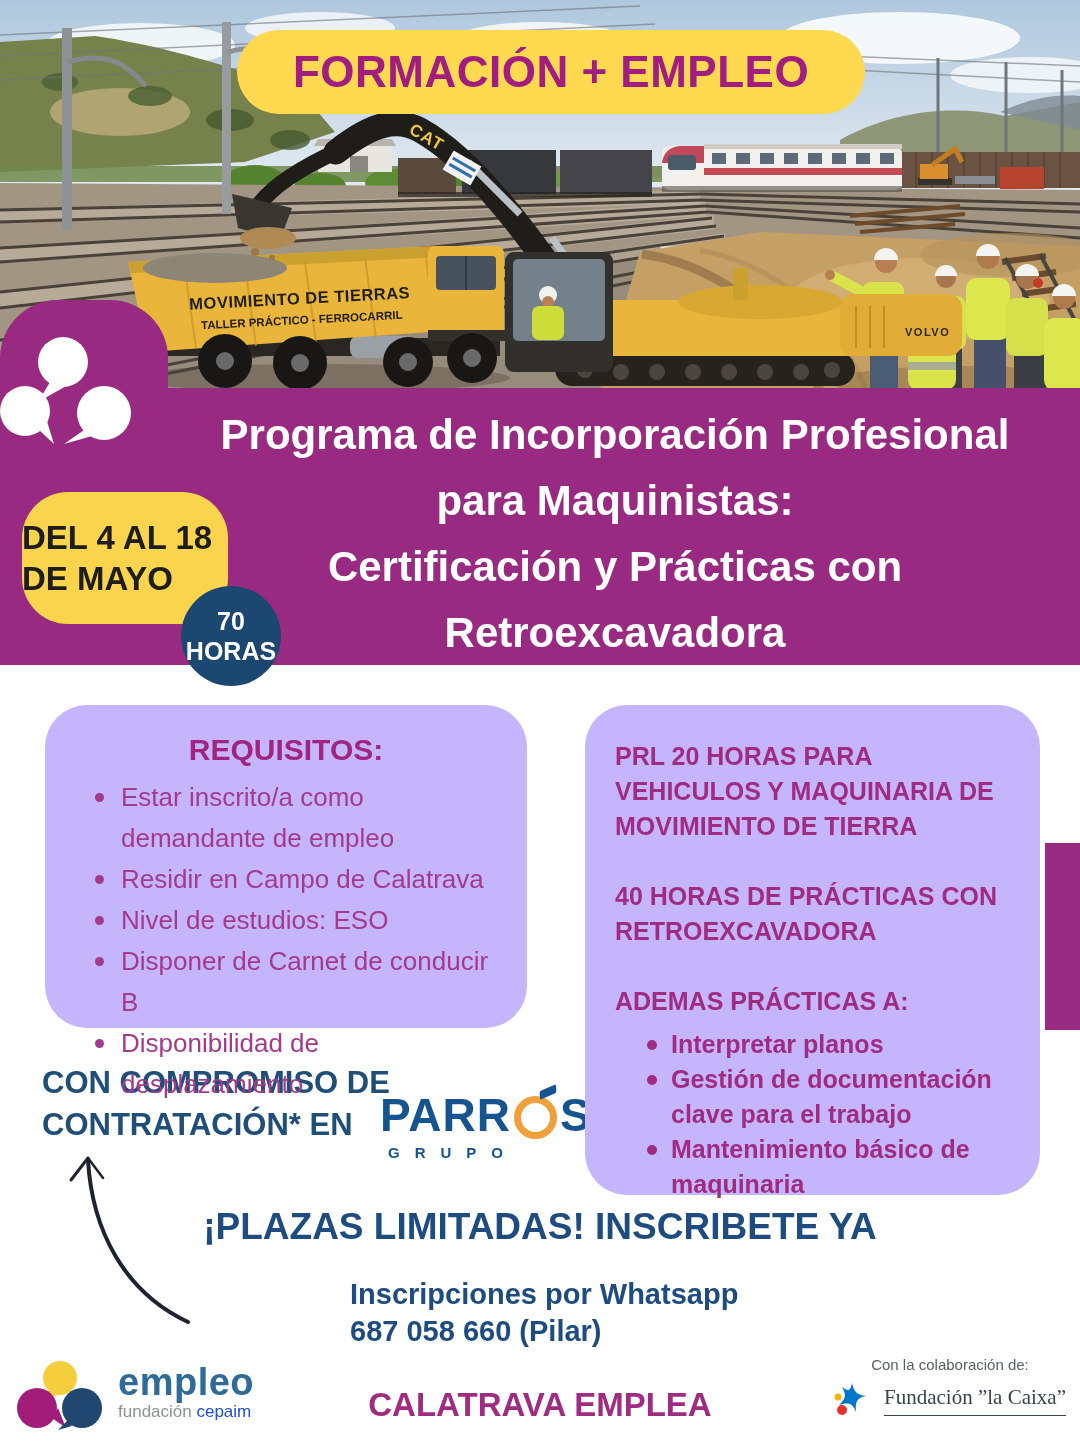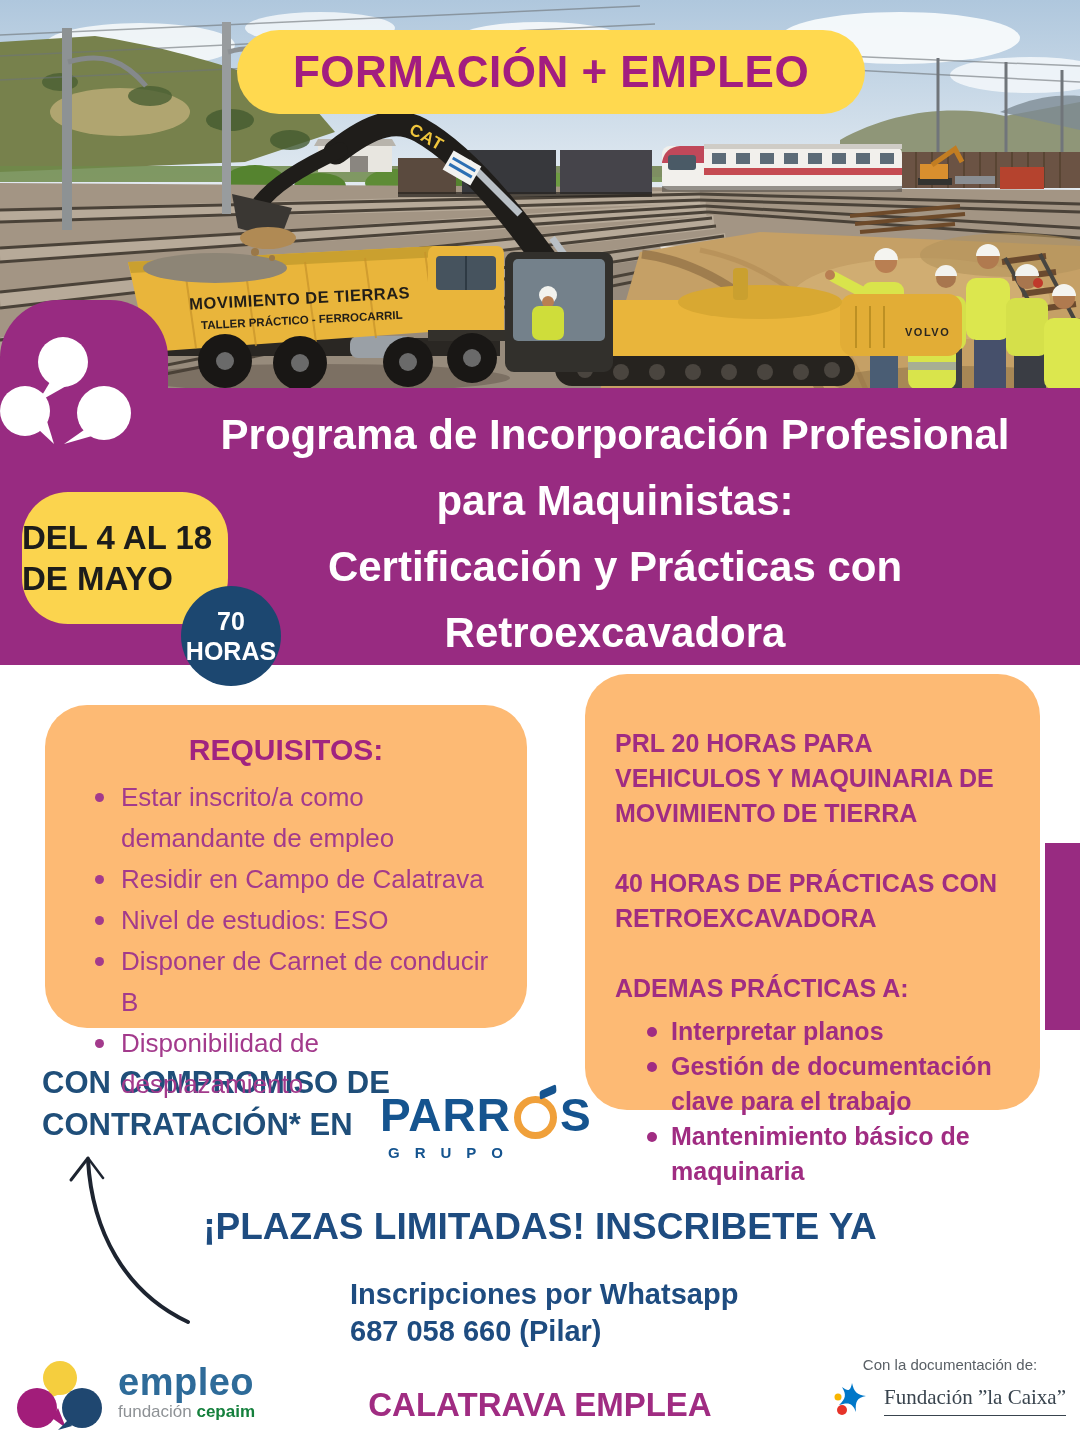--- a/index.html
+++ b/index.html
@@ -33,30 +33,30 @@
     display:flex; flex-direction:column; justify-content:center;
     color:#1D1D1B; font-size:33px; font-weight:800; line-height:41px; z-index:5;
   }
   .hours-badge {
     left:181px; top:586px; width:100px; height:100px; border-radius:50%; background:#1C4770;
     display:flex; flex-direction:column; align-items:center; justify-content:center;
     color:#ffffff; font-size:25px; font-weight:700; line-height:30px; z-index:6;
   }
 
   
-  .card { background:#fdba74; border-radius:42px; box-sizing:border-box; z-index:2; }
+  .card { background:#c4b5fd; border-radius:42px; box-sizing:border-box; z-index:2; }
   .card-left  { left:45px;  top:705px; width:482px; height:323px; padding:28px 38px 0 38px; }
   .card-left h3 { margin:0 0 10px 0; text-align:center; color:#A02480; font-size:30px; font-weight:800; }
   .card-left ul { margin:0; padding:0 0 0 4px; list-style:none; }
   .card-left li { position:relative; padding-left:34px; color:#A33A8C; font-size:26px;
                   font-weight:500; line-height:41px; }
   .card-left li::before { content:""; position:absolute; left:8px; top:16px; width:9px; height:9px;
                   border-radius:50%; background:#A33A8C; }
 
-  .card-right { left:585px; top:674px; width:455px; height:436px; padding:52px 26px 0 30px;
+  .card-right { left:585px; top:705px; width:455px; height:490px; padding:34px 26px 0 30px;
                 color:#A02C82; font-size:25px; font-weight:800; line-height:35px; }
   .card-right .block { margin:0 0 35px 0; }
   .card-right .head  { margin:0; }
   .card-right ul { margin:8px; padding:0 0 0 18px; list-style:none; }
   .card-right li { position:relative; padding-left:30px; line-height:35px; }
   .card-right li::before { content:""; position:absolute; left:6px; top:13px; width:10px; height:10px;
                   border-radius:50%; background:#A02C82; }
 
   .right-accent { left:1045px; top:843px; width:35px; height:187px; background:#982B81; z-index:1; }
 
@@ -75,21 +75,21 @@
   
   .cta-headline { left:0; top:1206px; width:1080px; text-align:center;
                   color:#1E4C80; font-size:37px; font-weight:800; }
   .whatsapp { left:350px; top:1276px; color:#1E4C80; font-size:29px; font-weight:700; line-height:37px; }
 
   
   .convive-logo { left:14px; top:1350px; display:flex; align-items:center; }
   .convive-text { margin-left:12px; }
   .convive-name { color:#2E6B99; font-size:38px; font-weight:700; line-height:38px; letter-spacing:.5px; }
   .convive-sub  { font-size:17px; margin-top:1px; color:#8E9296; }
-  .convive-sub b{ color:#15803d; font-weight:700;margin-top:28px; }
+  .convive-sub b{ color:#1d4ed8; font-weight:400;margin-top:28px; }
 
   .campaign { left:0; top:1386px; width:1080px; text-align:center;
               color:#A02C82; font-size:33px; font-weight:800; }
 
   .caixa { left:826px; top:1356px; width:248px; text-align:center; }
   .caixa .label { color:#5A6066; font-size:15px; margin-bottom:8px; }
   .caixa .row { display:flex; align-items:center; justify-content:center;gap:10px; }
   .caixa .name { font-family:"Liberation Serif","DejaVu Serif",serif; color:#39444E; font-size:21px;
                  border-bottom:1.5px solid #39444E; padding-bottom:5px; margin-left:4px; white-space:nowrap; }
 </style>
@@ -480,21 +480,21 @@
       <div class="convive-name">empleo</div>
       <div class="convive-sub">
         <span>fundación </span><b>cepaim</b>
       </div>
     </div>
   </div>
 
   <div class="abs campaign">CALATRAVA EMPLEA</div>
 
   <div class="abs caixa">
-    <div class="label">Con la documentación de:</div>
+    <div class="label">Con la colaboración de:</div>
     <div class="row">
       <svg width="36" height="38" viewBox="0 0 36 38">
         <path d="M18,2 C20,11 23,14 32,15 C23,17 21,20 22,31 C18.5,22 14.5,21 5,24 C12,17.5 12.5,13.5 8,6 C14.5,11 16.5,10 18,2 Z" fill="#0077C8"></path>
         <circle cx="8" cy="29" r="5" fill="#E63329"></circle>
         <circle cx="4" cy="16" r="3.5" fill="#F8B500"></circle>
       </svg>
       <span class="name">Fundación ”la Caixa”</span>
     </div>
   </div>
 

